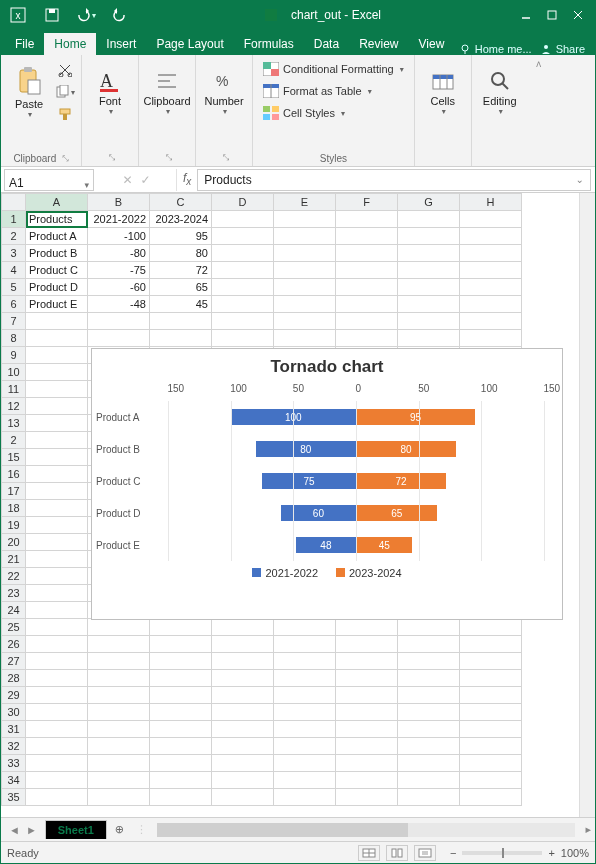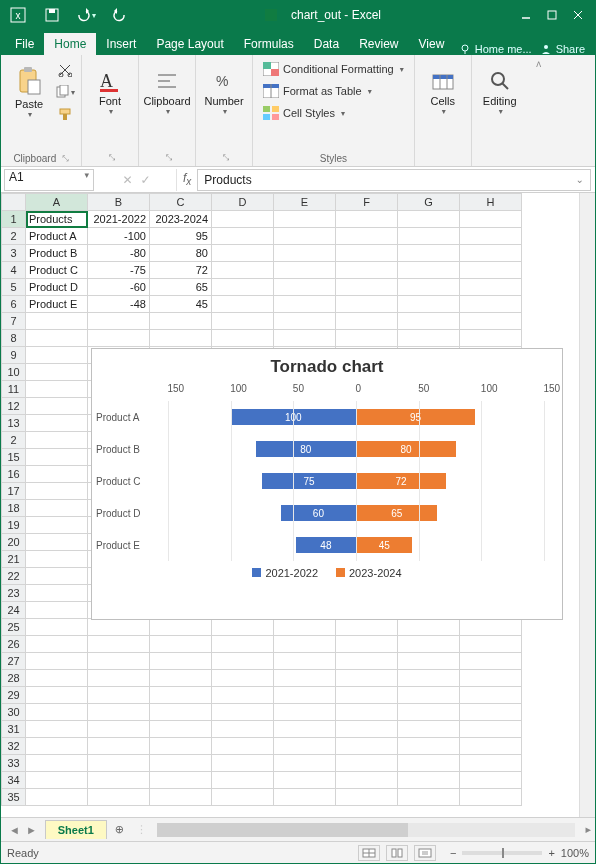--- a/index.html
+++ b/index.html
@@ -30,21 +30,21 @@
   .big .cap { font-size:11px; }
   .minis { display:flex; flex-direction:column; gap:4px; padding-top:2px;}
   .mini { width:20px; height:18px; display:flex; align-items:center; justify-content:center; }
   .stack { display:flex; flex-direction:column; gap:2px; align-items:flex-start;}
   .stack .row { display:flex; align-items:center; gap:4px; font-size:11px; color:#333; height:20px; padding:0 4px;}
   .dd { font-size:8px; color:#666; margin-left:2px;}
   .corner { font-size:8px; color:#888; margin-left:4px;}
 
   
   .namebox-row { height:26px; border-bottom:1px solid #d0d0d0; display:flex; align-items:center; }
-  .namebox { width:90px; height:22px; border:1px solid #ccc; margin:0 3px 0 3px; display:flex; align-items:flex-start; padding:0 4px; background:#fff;gap:20px;}
+  .namebox { width:90px; height:22px; border:1px solid #ccc; margin:0 3px 0 3px; display:flex; align-items:flex-end; padding:0 4px; background:#fff;gap:20px;}
   .namebox .ddicon { margin-left:auto; font-size:9px; color:#777;}
   .fx-controls { display:flex; align-items:center; gap:8px; width:80px; justify-content:center; color:#888; border-right:1px solid #e2e2e2; height:22px;}
   .fx-label { font-style:italic; color:#666; padding:0 6px;}
   .formula-input { flex:1; height:22px; border:1px solid #ccc; margin-right:4px; padding:0 6px; display:flex; align-items:center; background:#fff;}
   .formula-input .exp { margin-left:auto; font-size:10px; color:#888;}
 
   
   .gridwrap { flex:1; display:flex; overflow:hidden; position:relative;}
   table.grid { border-collapse:collapse; table-layout:fixed;}
   .grid th, .grid td { border:1px solid #d4d4d4; height:17px; font-size:11px; padding:0 3px; overflow:hidden; white-space:nowrap;}
@@ -71,21 +71,21 @@
   .bar { position:absolute; top:2px; height:16px; display:flex; align-items:center; color:#fff; font-size:10px; }
   .bar.left { right:50%; justify-content:center; background:#4472c4;}
   .bar.right { left:50%; justify-content:center; background:#ed7d31;}
   .legend { display:flex; gap:18px; justify-content:center; align-items:center; font-size:11px; color:#333; padding:6px 0 4px 0;}
   .legend .sw { width:9px; height:9px; display:inline-block; margin-right:4px;}
   .sw.b{background:#4472c4;} .sw.o{background:#ed7d31;}
 
   
   .sheettabs { height:24px; border-top:1px solid #d0d0d0; display:flex; align-items:center; background:#f3f3f3; font-size:11px;}
   .sheettabs .nav { display:flex; gap:6px; padding:0 8px; color:#888;}
-  .sheettab { padding:3px 12px; background:#fef9c3; border:1px solid #c9c9c9; border-bottom:none; color:#0a7a4b; font-weight:bold;}
+  .sheettab { padding:3px 12px; background:#000000; border:1px solid #c9c9c9; border-bottom:none; color:#0a7a4b; font-weight:bold;}
   .sheettab.in { background:transparent; border:none; color:#666; font-weight:normal;}
   .plus { padding:0 8px; color:#666;}
   .hscroll { flex:1; margin:0 6px; height:14px; background:#e8e8e8; position:relative;}
   .hscroll .thumb{ position:absolute; left:0; top:0; height:100%; width:60%; background:#cfcfcf;}
 
   
   .status { height:22px; background:#f3f3f3; border-top:1px solid #d0d0d0; display:flex; align-items:center; padding:0 6px; font-size:11px; color:#555;}
   .status .views { margin-left:auto; display:flex; align-items:center; gap:6px;}
   .viewbtn { width:22px; height:16px; border:1px solid #ccc; display:flex; align-items:center; justify-content:center;}
   .zoom { display:flex; align-items:center; gap:6px; margin-left:8px;}

